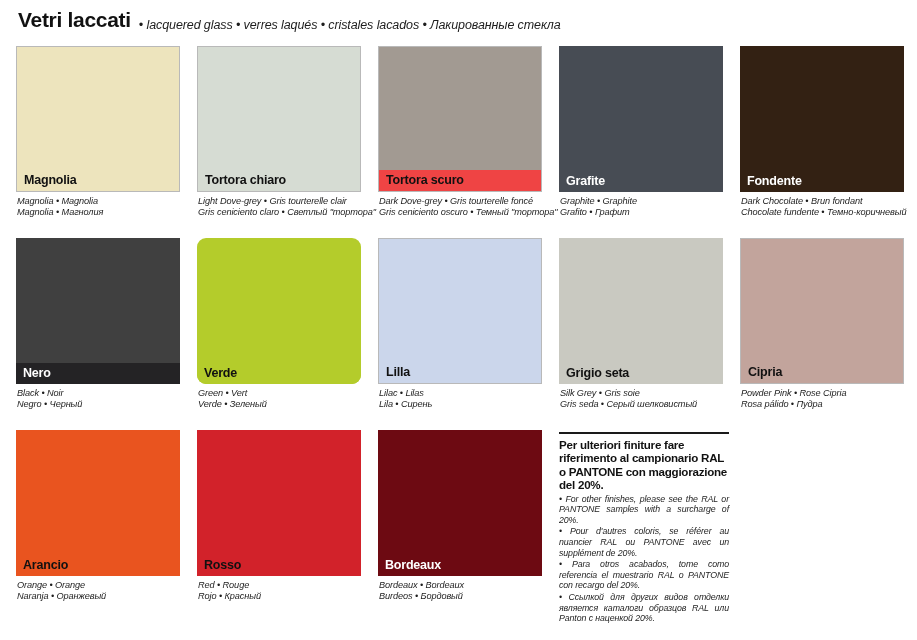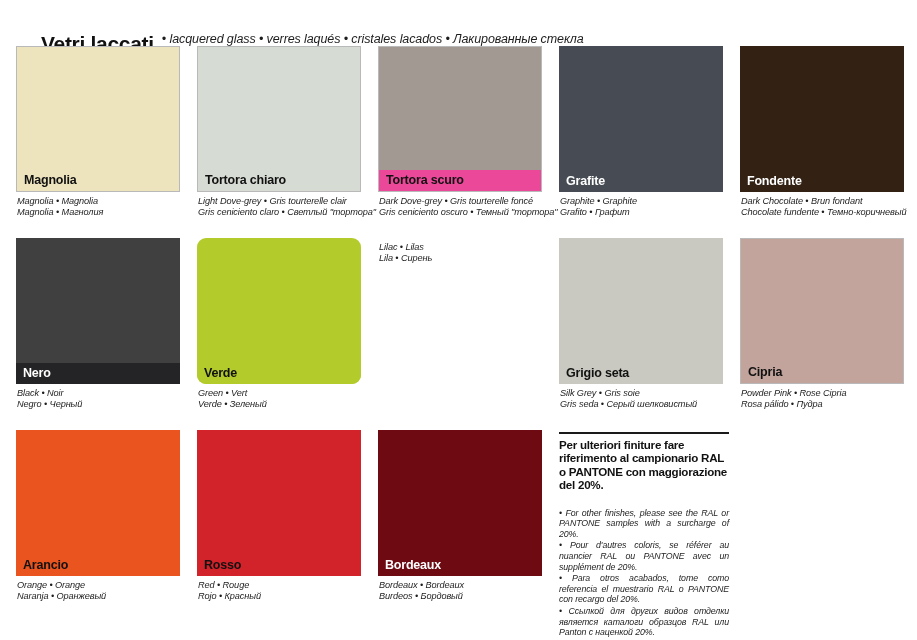--- a/index.html
+++ b/index.html
@@ -8,25 +8,24 @@
     background:#ffffff;
     font-family:"Liberation Sans", sans-serif;
     color:#1a1a1a;
     overflow:hidden;
     position:relative;
   }
 
   
   .header{
     position:absolute;
-    left:18px; top:32px;
+    left:18px; top:8px;
     display:flex;
-    align-items:flex-start;
+    align-items:flex-end;
     white-space:nowrap;
-    margin-left:23px;
   }
   .header-title{
     font-size:21px;
     font-weight:bold;
     letter-spacing:-0.3px;
     color:#111111;
   }
   .header-sub{
     font-size:12.5px;
     font-style:italic;
@@ -93,21 +92,21 @@
     height:2px;
     background:#1a1a1a;
     margin-bottom:4px;
   }
   .note-heading{
     font-size:11.6px;
     font-weight:bold;
     line-height:13.4px;
     color:#111111;
     letter-spacing:-0.25px;
-    margin-bottom:16px;
+    margin-bottom:2px;
   }
   .note-item{
     font-size:8.8px;
     line-height:10.6px;
     font-style:italic;
     color:#1d1d1d;
     text-align:justify;
     letter-spacing:-0.1px;
     margin-bottom:1px;
   }
@@ -134,21 +133,21 @@
       <div class="swatch bordered" style="background: rgb(214, 220, 211);">
         <div class="swatch-name dark-text" style="background: rgb(214, 220, 211);">Tortora chiaro</div>
       </div>
       <div class="translations">
         <div>Light Dove-grey • Gris tourterelle clair</div>
         <div>Gris ceniciento claro • Светлый "тортора"</div>
       </div>
     </div>
     <div class="cell">
       <div class="swatch bordered" style="background: rgb(162, 154, 146);">
-        <div class="swatch-name dark-text" style="background: #ec4899;">Tortora scuro</div>
+        <div class="swatch-name dark-text" style="background: #ef4444;">Tortora scuro</div>
       </div>
       <div class="translations">
         <div>Dark Dove-grey • Gris tourterelle foncé</div>
         <div>Gris ceniciento oscuro • Темный "тортора"</div>
       </div>
     </div>
     <div class="cell">
       <div class="swatch" style="background: rgb(71, 76, 84);">
         <div class="swatch-name light-text" style="background: rgb(71, 76, 84);">Grafite</div>
       </div>
@@ -178,20 +177,23 @@
     <div class="cell">
       <div class="swatch" style="background: rgb(180, 204, 43); border-radius: 9px;">
         <div class="swatch-name dark-text" style="background: rgb(180, 204, 43);">Verde</div>
       </div>
       <div class="translations">
         <div>Green • Vert</div>
         <div>Verde • Зеленый</div>
       </div>
     </div>
     <div class="cell">
+      <div class="swatch bordered" style="background: rgb(203, 214, 235);">
+        <div class="swatch-name dark-text" style="background: rgb(203, 214, 235);">Lilla</div>
+      </div>
       <div class="translations">
         <div>Lilac • Lilas</div>
         <div>Lila • Сирень</div>
       </div>
     </div>
     <div class="cell">
       <div class="swatch" style="background: rgb(201, 201, 193);">
         <div class="swatch-name dark-text" style="background: rgb(201, 201, 193);">Grigio seta</div>
       </div>
       <div class="translations">

